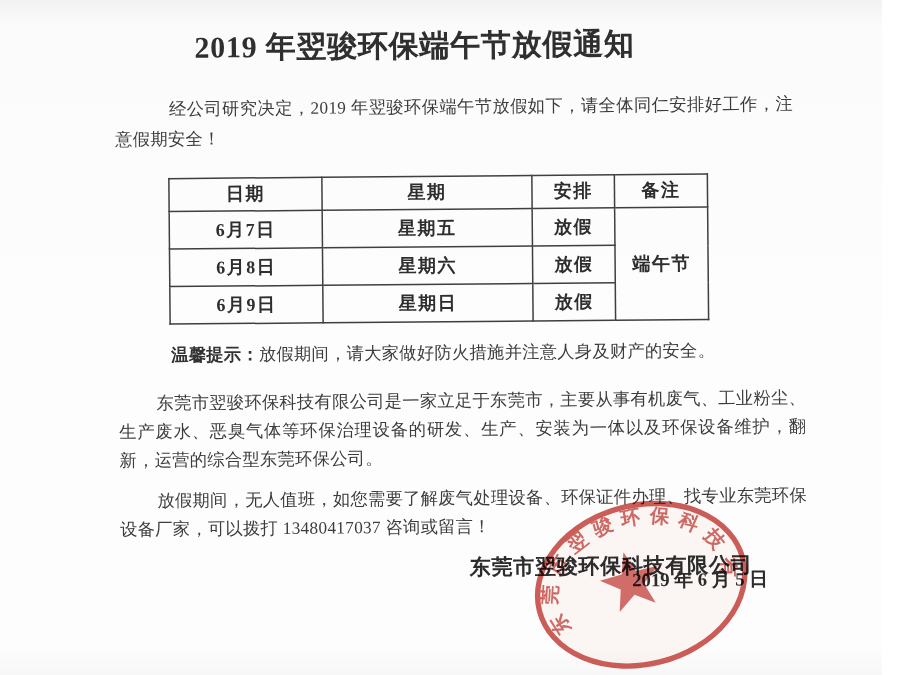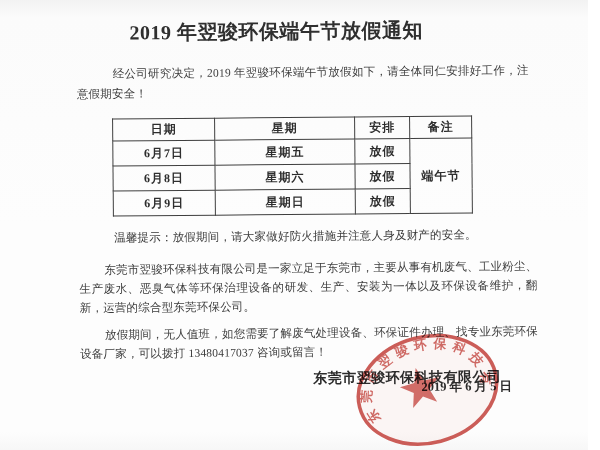--- a/index.html
+++ b/index.html
@@ -25,21 +25,21 @@
   }
   .para{
     position:absolute;margin:0;
     font-size:11.5px;line-height:20px;letter-spacing:0.2px;
     color:#3c3c3c;text-align:justify;
   }
   .para.intro{top:62px;left:78px;width:452px;text-indent:36px;}
   .para.tip{top:226px;left:78px;width:452px;text-indent:36px;}
   .para.company{top:259px;left:79px;width:458px;text-indent:25px;line-height:19px;}
   .para.contact{top:324px;left:79px;width:458px;text-indent:25px;line-height:19px;}
-  .tip-label{font-weight:normal;color:#333;}
+  .tip-label{font-weight:bold;color:#333;}
   table.holiday{
     position:absolute;top:117px;left:113px;width:359px;
     border-collapse:collapse;table-layout:fixed;
     font-size:12px;font-weight:bold;color:#2e2e2e;
   }
   table.holiday th,table.holiday td{
     border:1.6px solid #3f3f3f;text-align:center;padding:0;
     font-weight:bold;letter-spacing:1px;
   }
   table.holiday thead tr{height:22px;}

